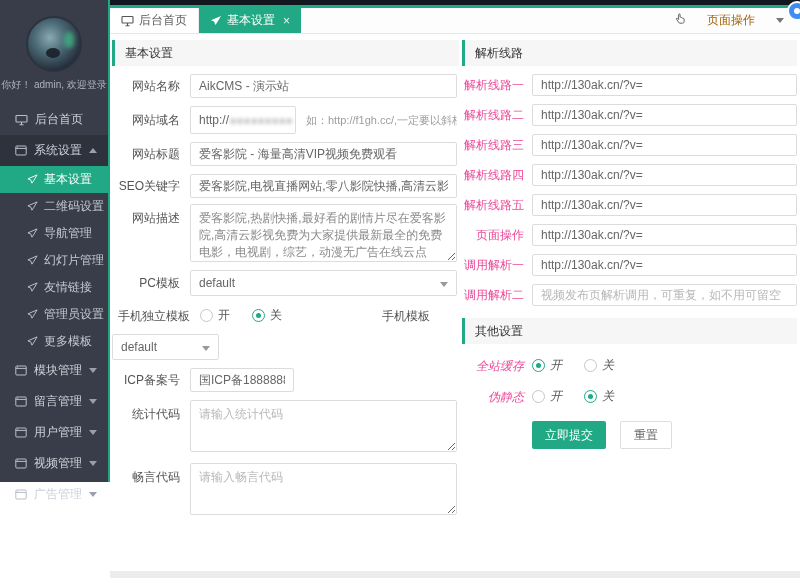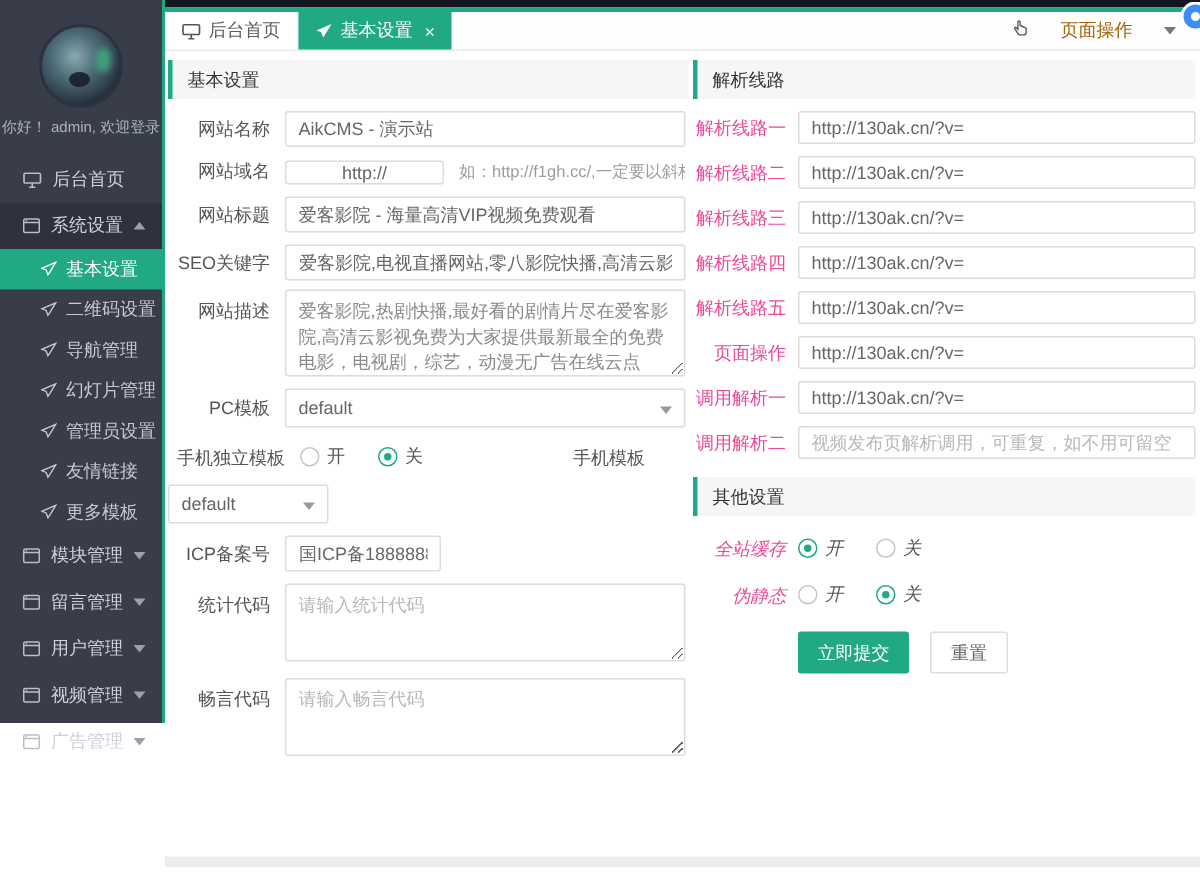--- a/index.html
+++ b/index.html
@@ -55,22 +55,22 @@
   .fctl { flex:1; min-width:0; display:flex; align-items:center; }
 
   .tinput { width:100%; height:24px; border:1px solid #dcdcdc; border-radius:2px; padding:0 8px; font-size:12px;
             color:#666; font-family:inherit; background:#fff; outline:none; }
   .tinput.small { height:22px; }
   input::placeholder, textarea::placeholder { color:#b8b8b8; }
   textarea.tinput { resize:both; line-height:17px; padding:5px 8px; color:#8a8a8a; }
   .ta-desc { height:58px; }
   .ta-code { height:52px; }
 
-  .fake-input { height:16px; border:1px solid #dcdcdc; border-radius:2px; padding:0 8px; display:flex; align-items:center;
-                color:#666; background:#fff; overflow:hidden; white-space:nowrap;flex-direction:column; }
+  .fake-input { height:28px; border:1px solid #dcdcdc; border-radius:2px; padding:0 8px; display:flex; align-items:center;
+                color:#666; background:#fff; overflow:hidden; white-space:nowrap; }
   .blur-chunk { filter:blur(2.2px); letter-spacing:1px; color:#9a9a9a; font-size:10px; margin:0 1px; }
   .hint { color:#9d9d9d; font-size:11px; margin-left:10px; white-space:nowrap; overflow:hidden; }
 
   .select { position:relative; height:26px; border:1px solid #dcdcdc; border-radius:2px; background:#fff; color:#666;
             display:flex; align-items:center; padding:0 20px 0 8px; cursor:pointer; width:100%; }
   .select .sel-caret { position:absolute; right:8px; top:11px; width:0; height:0;
             border-left:4px solid transparent; border-right:4px solid transparent; border-top:5px solid #999; }
   .select.sm { width:107px; flex:none; }
 
   .ritem { display:inline-flex; align-items:center; gap:5px; margin-right:22px; cursor:pointer; color:#555; }
@@ -147,29 +147,29 @@
           </svg>
         </span>
         <span>幻灯片管理</span>
       </div>
       <div class="msub">
         <span class="sicon">
           <svg width="11" height="11" viewBox="0 0 12 12">
             <path d="M11 1L1 5.3l3.1 1.2L5.4 10l1.7-2.5L11 1z" fill="none" stroke="currentColor" stroke-width="1"></path>
           </svg>
         </span>
+        <span>友情链接</span>
+      </div>
+      <div class="msub">
+        <span class="sicon">
+          <svg width="11" height="11" viewBox="0 0 12 12">
+            <path d="M11 1L1 5.3l3.1 1.2L5.4 10l1.7-2.5L11 1z" fill="none" stroke="currentColor" stroke-width="1"></path>
+          </svg>
+        </span>
         <span>管理员设置</span>
-      </div>
-      <div class="msub">
-        <span class="sicon">
-          <svg width="11" height="11" viewBox="0 0 12 12">
-            <path d="M11 1L1 5.3l3.1 1.2L5.4 10l1.7-2.5L11 1z" fill="none" stroke="currentColor" stroke-width="1"></path>
-          </svg>
-        </span>
-        <span>友情链接</span>
       </div>
       <div class="msub">
         <span class="sicon">
           <svg width="11" height="11" viewBox="0 0 12 12">
             <path d="M11 1L1 5.3l3.1 1.2L5.4 10l1.7-2.5L11 1z" fill="none" stroke="currentColor" stroke-width="1"></path>
           </svg>
         </span>
         <span>更多模板</span>
       </div>
       <div class="mitem">

